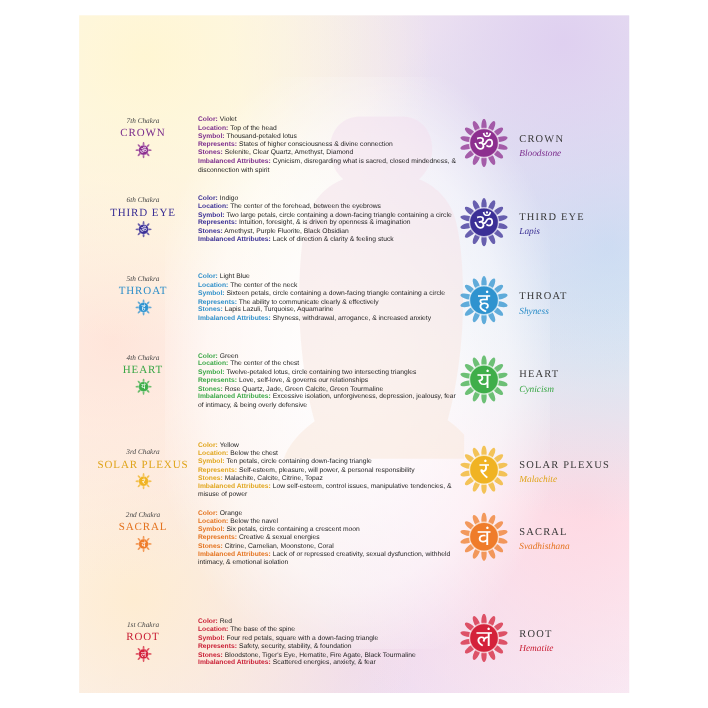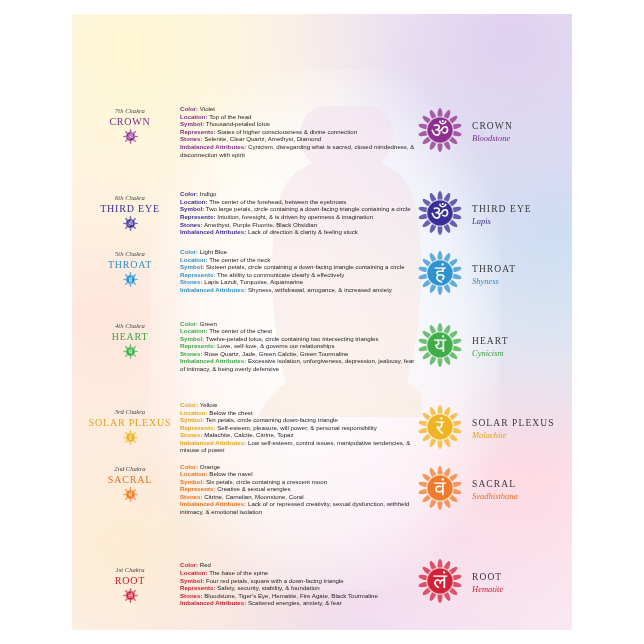--- a/index.html
+++ b/index.html
@@ -185,21 +185,21 @@
     <circle cx="22" cy="22" r="13.2" fill="#8d2f8f"></circle>
     <circle cx="22" cy="22" r="13.2" fill="none" stroke="#ffffff" stroke-width="1.3199999999999998" opacity="0.65"></circle>
     <text x="22" y="29.48" text-anchor="middle" font-family="'Liberation Serif', serif" font-size="20.240000000000002" fill="#ffffff">ॐ</text>
   </svg></div>
           <div class="right-text">
             <div class="right-name">CROWN</div>
             <div class="right-sanskrit" style="color:#7b2c8c">Bloodstone</div>
           </div>
         </div>
       </div>
-      <div class="row" style="top: 175.5px; align-items: center;">
+      <div class="row" style="top: 175.5px;">
         <div class="col-left">
           <div class="chakra-num">6th Chakra</div>
           <div class="chakra-name-left" style="color:#3a2f94">THIRD EYE</div>
           <div class="glyph-sm"><svg width="15" height="15" viewBox="0 0 15 15">
     <ellipse cx="7.5" cy="2.25" rx="0.825" ry="2.25" fill="#3b2f96" opacity="0.75" transform="rotate(0 7.5 7.5)"></ellipse>
               <ellipse cx="7.5" cy="2.25" rx="0.825" ry="2.25" fill="#3b2f96" opacity="0.75" transform="rotate(45 7.5 7.5)"></ellipse>
               <ellipse cx="7.5" cy="2.25" rx="0.825" ry="2.25" fill="#3b2f96" opacity="0.75" transform="rotate(90 7.5 7.5)"></ellipse>
               <ellipse cx="7.5" cy="2.25" rx="0.825" ry="2.25" fill="#3b2f96" opacity="0.75" transform="rotate(135 7.5 7.5)"></ellipse>
               <ellipse cx="7.5" cy="2.25" rx="0.825" ry="2.25" fill="#3b2f96" opacity="0.75" transform="rotate(180 7.5 7.5)"></ellipse>
               <ellipse cx="7.5" cy="2.25" rx="0.825" ry="2.25" fill="#3b2f96" opacity="0.75" transform="rotate(225 7.5 7.5)"></ellipse>

